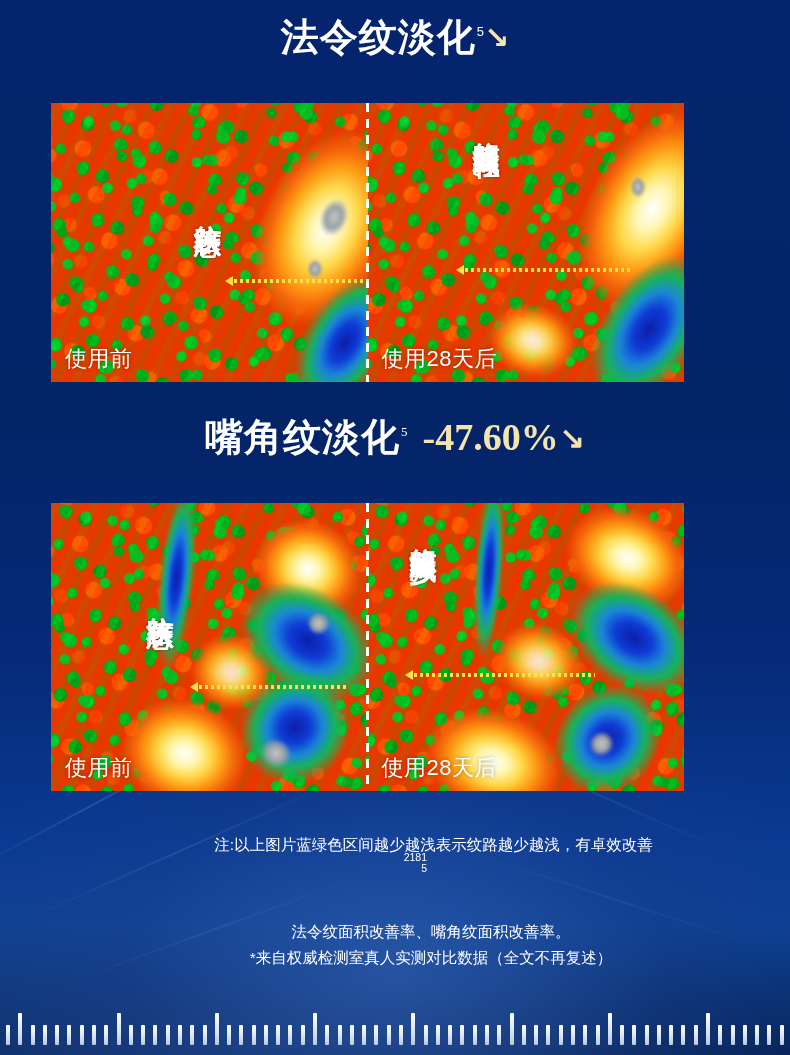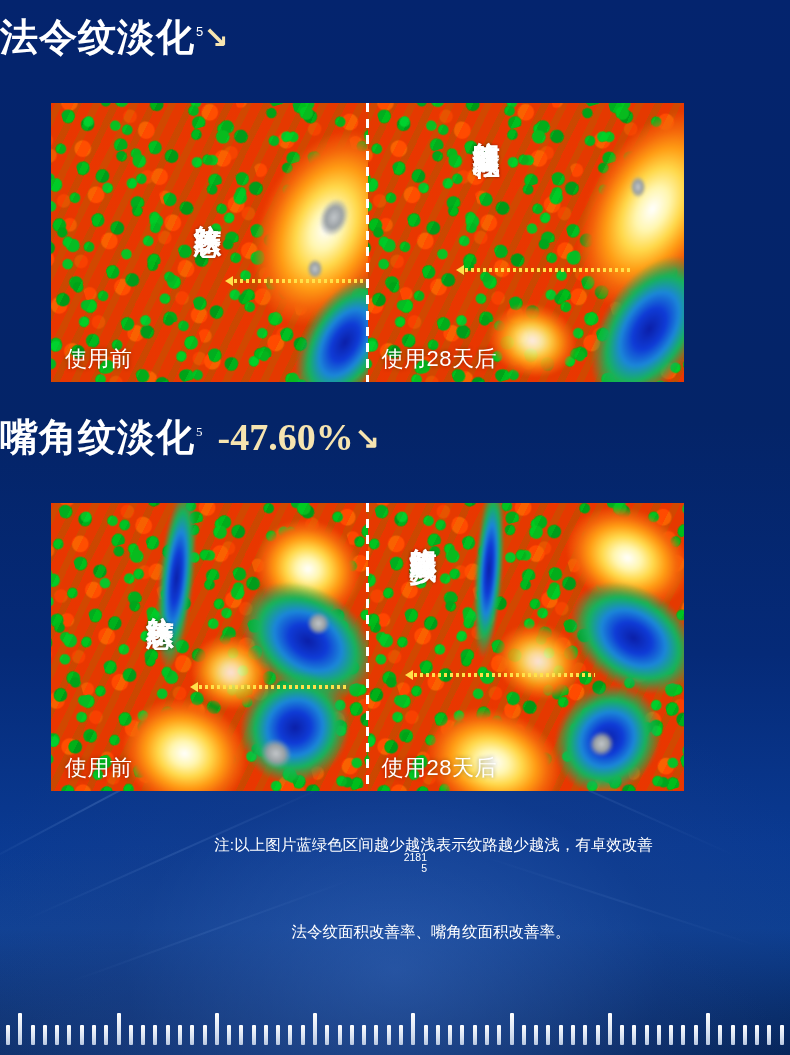--- a/index.html
+++ b/index.html
@@ -42,21 +42,21 @@
   .streaks i:nth-child(3){ left:60px;  top:150px; width:300px; height:2px; transform:rotate(-20deg); opacity:.5;}
   .streaks i:nth-child(4){ left:430px; top:10px;  width:320px; height:2px; transform:rotate(24deg); opacity:.55;}
   .streaks i:nth-child(5){ left:470px; top:120px; width:300px; height:2px; transform:rotate(18deg); opacity:.4;}
 
   
   .title-row {
     position: absolute;
     left: 0; right: 0;
     display: flex;
     align-items: baseline;
-    justify-content: flex-start;
+    justify-content: center;
     white-space: nowrap;
   }
   .title-row.t1 { top: 18px; }
   .title-row.t2 { top: 418px; font-family: Liberation Serif, serif; }
 
   .title-main {
     font-size: 38px;
     font-weight: 700;
     color: #ffffff;
     letter-spacing: 1px;
@@ -430,20 +430,23 @@
     </div>
     <div class="note-line nl2">
       <span class="sup">2181</span>
     </div>
     <div class="note-line nl3">
       <span class="sup">5</span>
     </div>
     <div class="note-line nl4">
       <span class="body">法令纹面积改善率、嘴角纹面积改善率。</span>
     </div>
+    <div class="note-line nl5">
+      <span class="body">*来自权威检测室真人实测对比数据（全文不再复述）</span>
+    </div>
   </div>
 
   <div class="ruler">
     <div class="ticks" id="ruler-ticks">
         <div class="tick short"></div>
         <div class="tick tall"></div>
         <div class="tick short"></div>
         <div class="tick short"></div>
         <div class="tick short"></div>
         <div class="tick short"></div>

